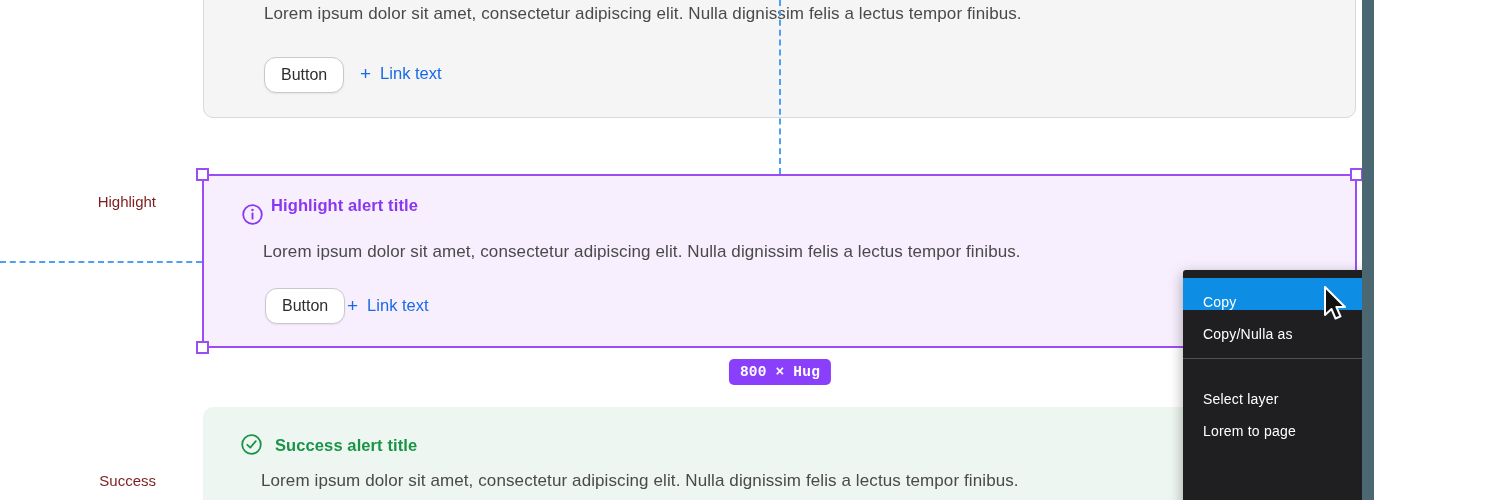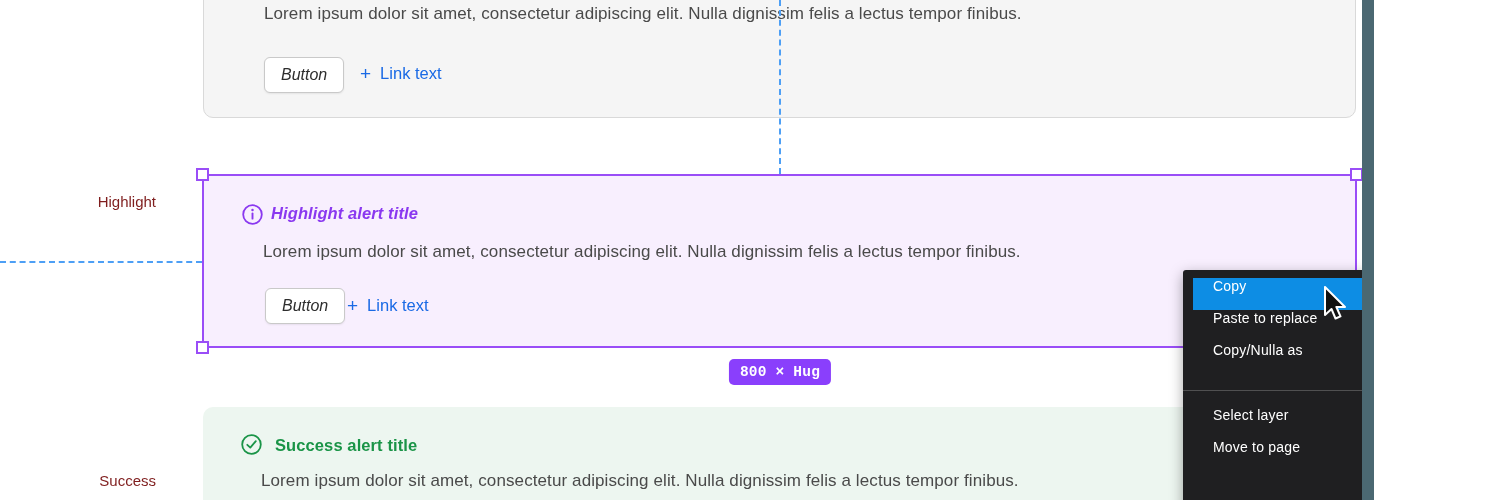--- a/index.html
+++ b/index.html
@@ -25,24 +25,24 @@
     position:absolute;font-size:17px;color:#4a4a4a;letter-spacing:.1px;white-space:nowrap;
   }
   .alert-title{
     position:absolute;font-size:16.5px;font-weight:bold;white-space:nowrap;letter-spacing:.1px;
   }
   .title-purple{color:#8a38f0;}
   .title-green{color:#1a9447;}
   .alert-icon{position:absolute;width:21px;height:21px;}
   .btn{
     position:absolute;box-sizing:border-box;height:36px;padding:0 16px;
-    background:#ffffff;border:1px solid #c9c9c9;border-radius:6px;
+    background:#ffffff;border:1px solid #c9c9c9;border-radius:12px;
     font-size:16px;color:#2d2d2d;display:flex;align-items:center;justify-content:center;
     box-shadow:0 1px 2px rgba(0,0,0,0.07);
-    font-family:inherit;cursor:default;font-style:italic;
+    font-family:inherit;cursor:default;
   }
   .link{
     position:absolute;display:flex;align-items:center;gap:9px;
     color:#1a6ae5;font-size:16.5px;white-space:nowrap;cursor:default;text-decoration:none;
   }
   .link .plus{font-size:19px;line-height:1;}
   
   .variant-label{
     position:absolute;left:0;width:156px;text-align:right;
     font-size:15px;color:#7f1d1d;white-space:nowrap;
@@ -58,22 +58,22 @@
     background:#8a3ffc;color:#ffffff;font-size:14.5px;font-weight:bold;
     padding:5px 11px;border-radius:5px;white-space:nowrap;letter-spacing:.2px;font-family:Liberation Mono, monospace;
   }
   
   .menu{
     position:absolute;left:1183px;top:270px;width:270px;height:245px;
     background:#1f1f21;border-radius:3px;padding:8px 0;box-sizing:content-box;
     box-shadow:0 4px 14px rgba(0,0,0,.35);
   }
   .menu-item{
-    height:32px;display:flex;align-items:flex-start;
-    padding:0 16px 0 20px;color:#ffffff;font-size:14px;letter-spacing:.2px;cursor:default;margin-left:10px;
+    height:32px;display:flex;align-items:flex-end;
+    padding:0 16px 0 20px;color:#ffffff;font-size:14px;letter-spacing:.2px;cursor:default;
   }
   .menu-item.highlighted{background:#0d8de4;}
   .menu-shortcut{margin-left:auto;color:#ffffff;font-size:13.5px;letter-spacing:1px;
     font-family:"Liberation Sans","DejaVu Sans",sans-serif;}
   .submenu-arrow{margin-left:auto;color:#ffffff;font-size:9px;}
   .menu-divider{height:1px;background:rgba(255,255,255,0.22);margin:16px 0;}
   
   .panel-strip{position:absolute;right:0;top:0;width:12px;height:500px;background:#4b6872;}
   .cursor{position:absolute;left:1322px;top:286px;}
 </style>
@@ -96,21 +96,21 @@
 
   <div class="variant-label" style="top:193px;">Highlight</div>
   <div class="variant-label" style="top:424px;margin-top:48px;">Success</div>
 
   <div class="card card-highlight">
     <svg class="alert-icon" style="left:38px;top:28px;" viewBox="0 0 21 21">
       <circle cx="10.5" cy="10.5" r="9.3" fill="none" stroke="#8a38f0" stroke-width="1.8"></circle>
       <circle cx="10.5" cy="5.9" r="1.25" fill="#8a38f0"></circle>
       <rect x="9.55" y="8.6" width="1.9" height="7" rx="0.95" fill="#8a38f0"></rect>
     </svg>
-    <div class="alert-title title-purple" style="left:67px;top:28px;font-style:italic;">Highlight alert title</div>
+    <div class="alert-title title-purple" style="left:67px;top:20px;">Highlight alert title</div>
     <div class="alert-body" style="left:59px;top:66px;">Lorem ipsum dolor sit amet, consectetur adipiscing elit. Nulla dignissim felis a lectus tempor finibus.</div>
     <div class="btn" style="left:61px;top:112px;">Button</div>
     <div class="link" style="left:143px;top:120px;">
       <span class="plus">+</span>
       <span>Link text</span>
     </div>
   </div>
 
   <div class="handle" style="left:196px;top:168px;"></div>
   <div class="handle" style="left:1350px;top:168px;"></div>
@@ -127,34 +127,30 @@
     <div class="alert-title title-green" style="left:72px;top:29px;">Success alert title</div>
     <div class="alert-body" style="left:58px;top:64px;">Lorem ipsum dolor sit amet, consectetur adipiscing elit. Nulla dignissim felis a lectus tempor finibus.</div>
   </div>
 
   <div class="menu">
     <div class="menu-item highlighted">
       <span>Copy</span>
       <span class="menu-shortcut">⌘C</span>
     </div>
     <div class="menu-item">
-      <span>Paste to replace</span>
-      <span class="menu-shortcut">⇧⌘R</span>
-    </div>
-    <div class="menu-item">
       <span>Copy/Nulla as</span>
       <span class="submenu-arrow">▶</span>
     </div>
     <div class="menu-divider"></div>
     <div class="menu-item">
       <span>Select layer</span>
       <span class="submenu-arrow">▶</span>
     </div>
     <div class="menu-item">
-      <span>Move to page</span>
+      <span>Lorem to page</span>
       <span class="submenu-arrow">▶</span>
     </div>
   </div>
 
   <svg class="cursor" width="26" height="40" viewBox="0 0 26 40">
     <path d="M3 1 L3 29 L9.5 23 L13.5 32.5 L18.5 30.3 L14.4 21 L23 21 Z" fill="#111111" stroke="#ffffff" stroke-width="2" stroke-linejoin="round"></path>
   </svg>
 
   <div class="panel-strip"></div>
 

